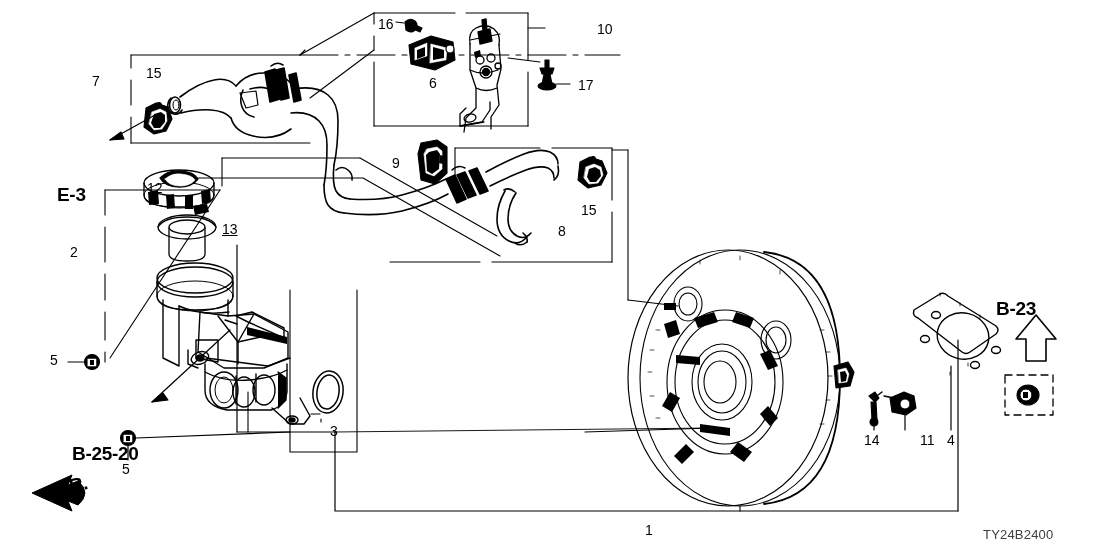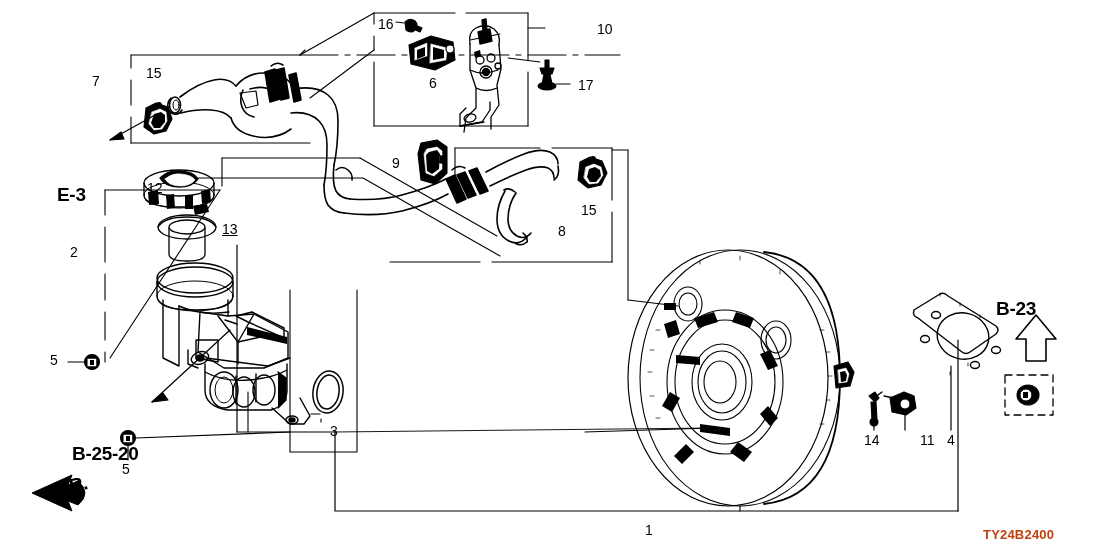--- a/index.html
+++ b/index.html
@@ -1,21 +1,21 @@
 <!DOCTYPE html>
 <html><head>
 <meta charset="utf-8">
 <style>
   html,body{margin:0;padding:0;background:#ffffff;}
   body{font-family:"Liberation Sans",sans-serif;}
   #stage{position:relative;width:1108px;height:554px;background:#fff;overflow:hidden;}
   #stage svg{position:absolute;left:0;top:0;}
   .lbl{position:absolute;font-family:"Liberation Sans",sans-serif;font-size:14px;color:#000;line-height:1;white-space:nowrap;}
   .lbl-bold{font-weight:bold;font-size:19px;letter-spacing:-0.3px;}
-  .code{position:absolute;font-size:13px;font-weight:bold;color:#c2410c;letter-spacing:0.2px;}
+  .code{position:absolute;font-size:13px;font-weight:normal;color:#404040;letter-spacing:0.2px;}
 </style>
 </head>
 <body>
 
 <div id="stage">
 
 <svg width="1108" height="554" viewBox="0 0 1108 554">
   <g fill="none" stroke="#000" stroke-width="1.1" stroke-linecap="round" stroke-linejoin="round">
 
   <g stroke-dasharray="none">

